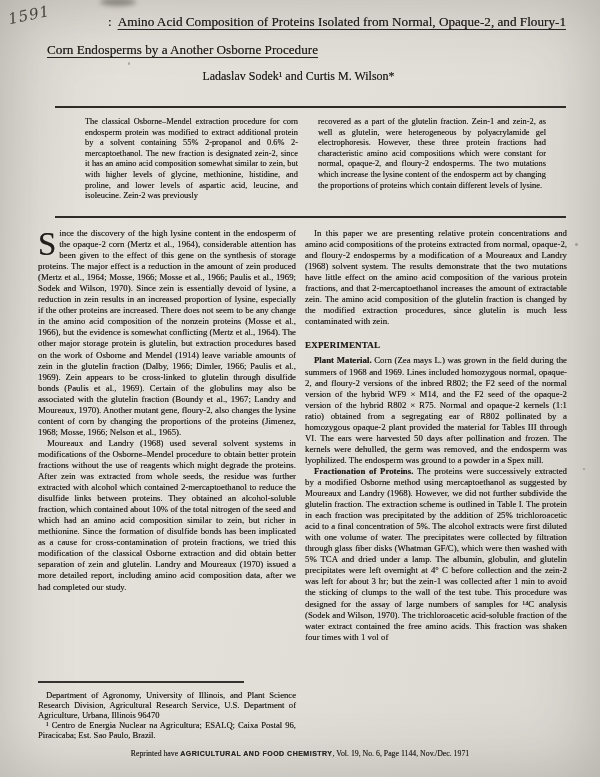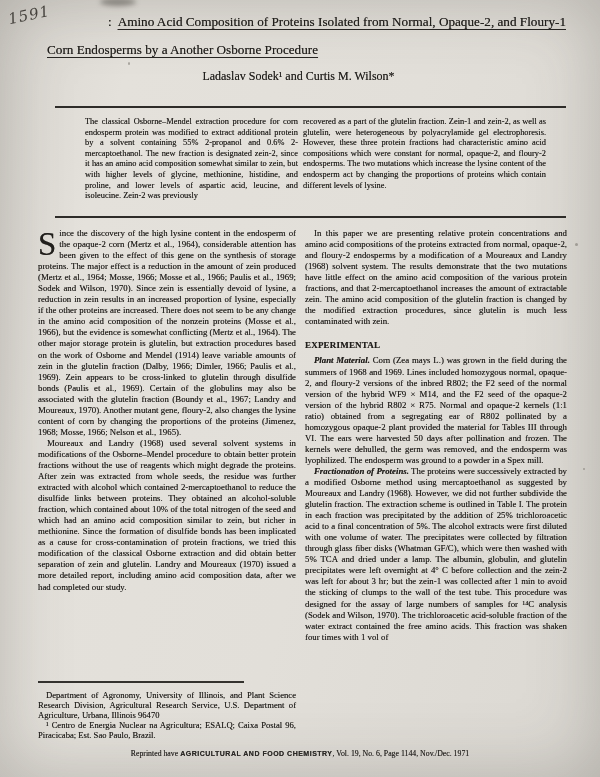--- a/index.html
+++ b/index.html
@@ -50,40 +50,40 @@
   .authors{
     position:absolute;left:0;right:3px;top:69px;
     text-align:center;font-size:12px;
   }
   .rule{position:absolute;background:#2e2c29;}
   .rule-top{left:55px;top:106px;width:511px;height:2px;}
   .rule-mid{left:55px;top:216px;width:511px;height:2px;}
 
   .abstract{
     position:absolute;left:85px;top:117px;width:461px;
-    display:flex;gap:5px;
+    display:flex;gap:20px;
     font-size:8.4px;line-height:10.6px;text-align:justify;
   }
   .abstract .abs-left{width:213px;}
   .abstract .abs-right{flex:1;}
 
   .col{position:absolute;top:228px;font-size:8.8px;line-height:11.05px;text-align:justify;}
   .col-left{left:38px;width:258px;}
   .col-right{left:305px;width:262px;}
   .para{margin:0;}
   .para.indent{text-indent:9px;}
   .dropcap{
     float:left;font-size:33px;line-height:30px;
     padding:1px 3px 0 0;font-weight:normal;
   }
   .heading-exp{
     font-weight:bold;font-size:9px;letter-spacing:.2px;
     margin:13px 0 4px 0;text-align:left;
   }
-  .inline-label{font-weight:bold;font-style:italic;}
+  .inline-label{font-weight:bold;}
 
   .footnote-block{
     position:absolute;left:38px;top:681px;width:258px;
     font-size:8.6px;line-height:10.2px;text-align:justify;
   }
   .footnote-rule{width:206px;height:1.5px;background:#34322e;margin-bottom:7px;}
   .footnote-block p{margin:0;text-indent:8px;}
 
   .footer{
     position:absolute;left:0;right:0;top:749px;

